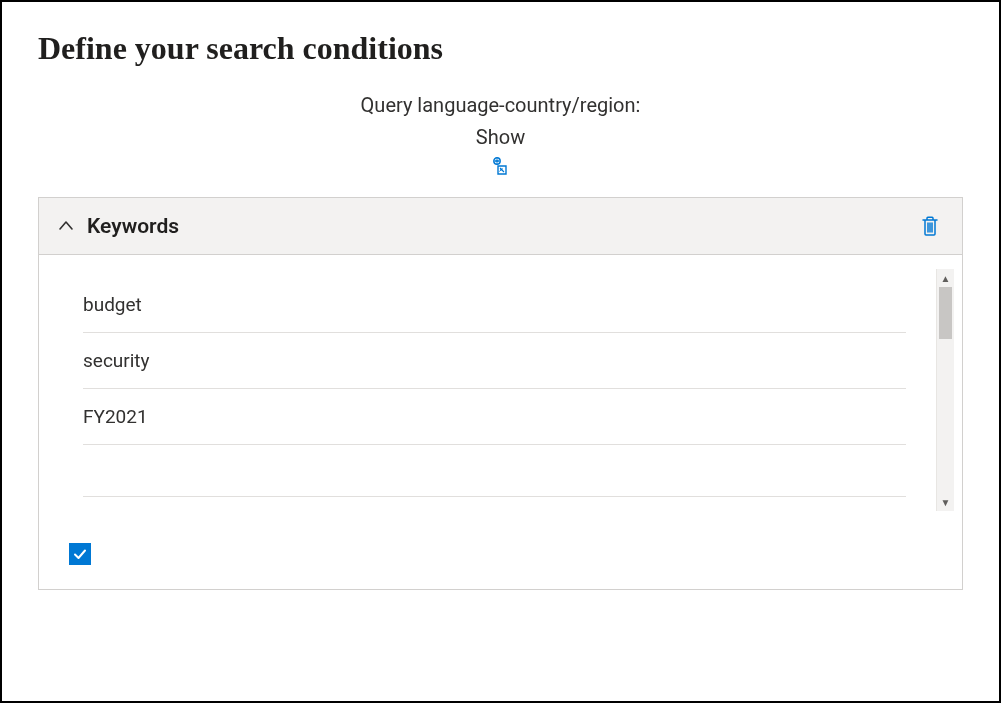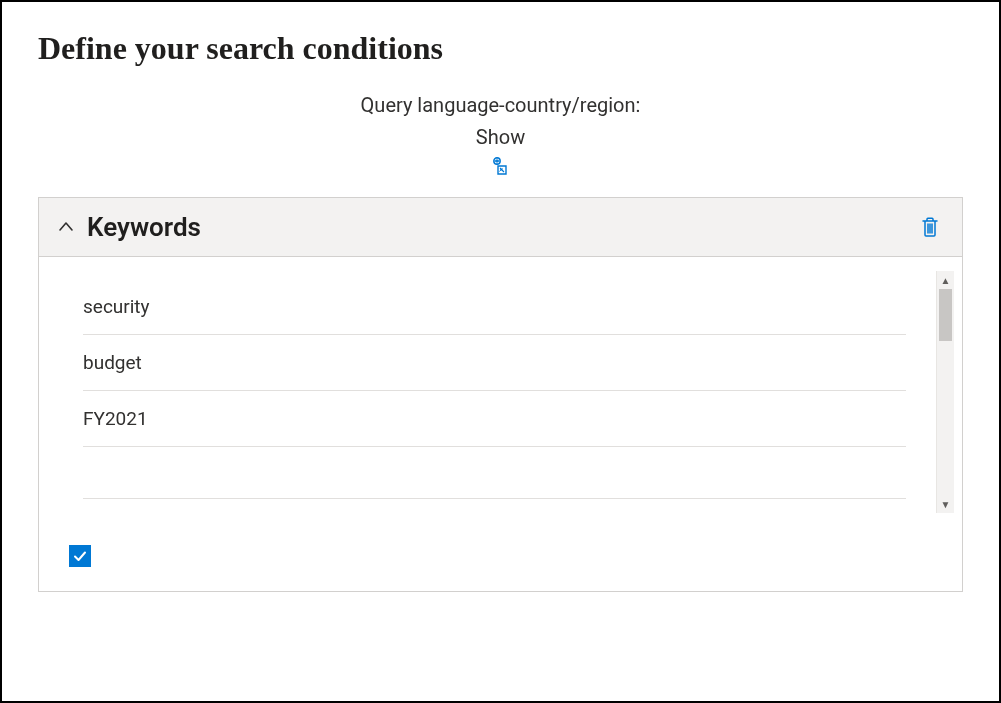--- a/index.html
+++ b/index.html
@@ -46,21 +46,21 @@
       gap: 12px;
     }
     .chevron {
       display: inline-flex;
       align-items: center;
       justify-content: center;
       width: 18px;
       height: 18px;
     }
     .panel-title {
-      font-size: 26px;
+      font-size: 21px;
       font-weight: 600;
       color: #201f1e;
     }
     .delete-btn {
       display: inline-flex;
       align-items: center;
       justify-content: center;
       width: 28px;
       height: 28px;
       cursor: pointer;
@@ -170,22 +170,22 @@
     </div>
     <span class="delete-btn">
       <svg width="22" height="22" viewBox="0 0 22 22" fill="none">
         <path d="M4 5 H18 M8 5 V3.2 Q8 2.3 8.9 2.3 H13.1 Q14 2.3 14 3.2 V5 M6 5 V19 Q6 20 7 20 H15 Q16 20 16 19 V5 M9 8 V17 M11 8 V17 M13 8 V17" stroke="#0078d4" stroke-width="1.5" stroke-linecap="round"></path>
       </svg>
     </span>
   </div>
 
   <div class="panel-body">
     <div class="keyword-scroll">
+      <div class="keyword-row">budget</div>
       <div class="keyword-row">security</div>
-      <div class="keyword-row">budget</div>
       <div class="keyword-row">FY2021</div>
       <div class="keyword-row empty"></div>
 
       <div class="scrollbar-track">
         <div class="scroll-arrow up">▲</div>
         <div class="scroll-thumb"></div>
         <div class="scroll-arrow down">▼</div>
       </div>
     </div>
 

